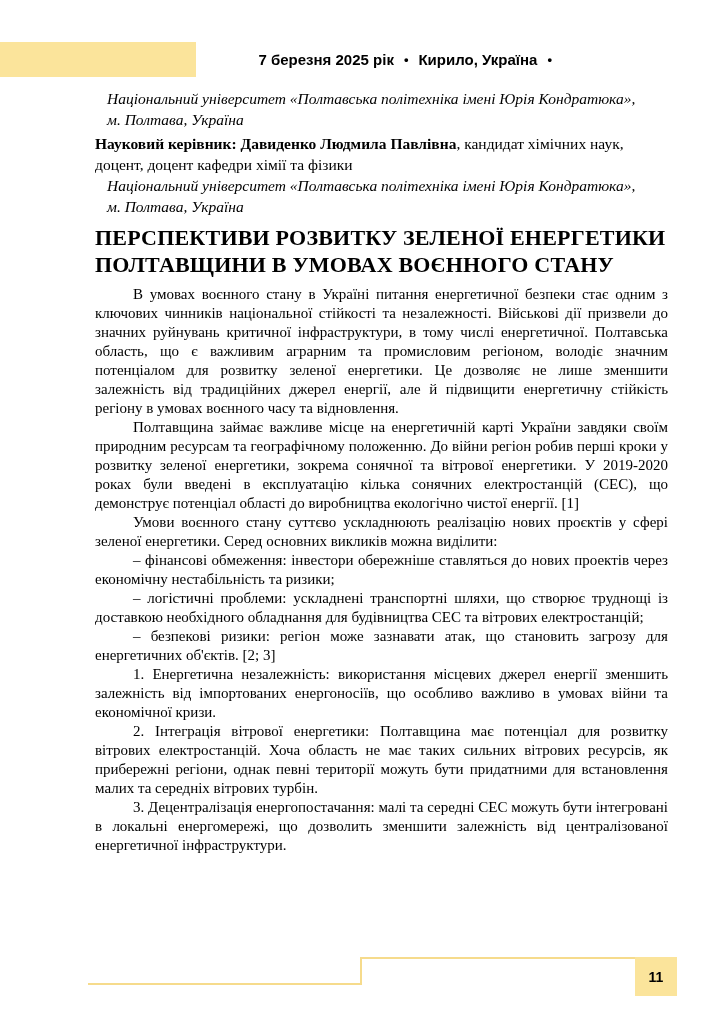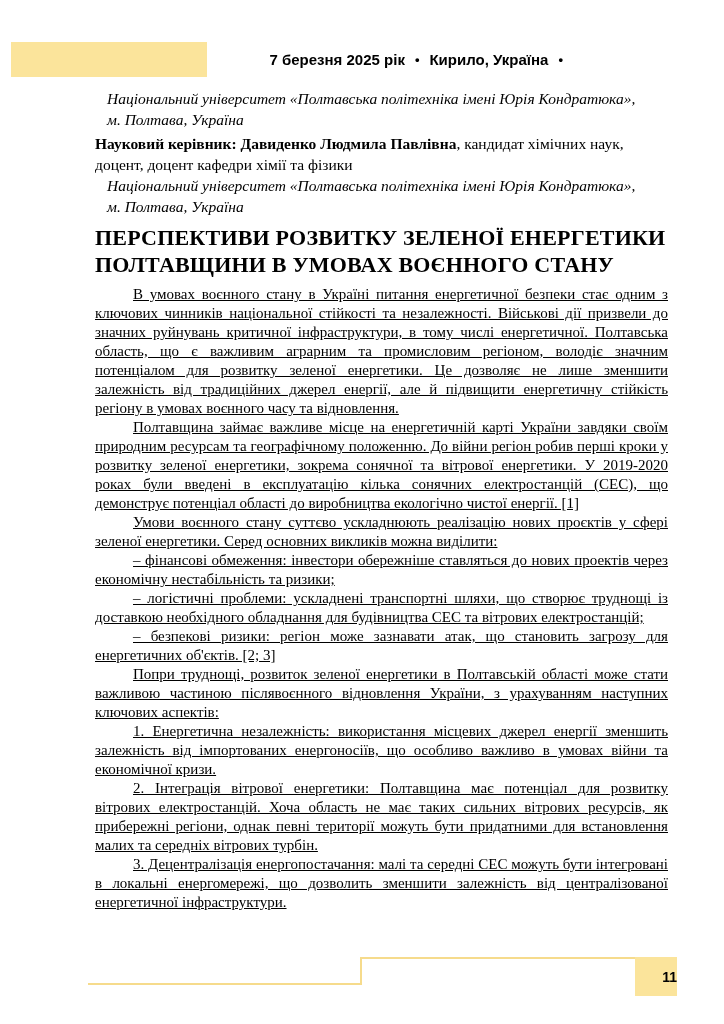--- a/index.html
+++ b/index.html
@@ -7,21 +7,21 @@
     position:relative;
     width:724px; height:1024px;
     margin:0 auto;
     background:#ffffff;
     overflow:hidden;
     font-family:"Liberation Serif", serif;
     color:#000;
   }
 
   
-  .header { position:absolute; top:42px; left:11px; width:620px; height:35px; display:flex;gap:28px; }
+  .header { position:absolute; top:42px; left:0; width:620px; height:35px; display:flex;gap:28px; }
   .header-block { width:196px; height:35px; background:#FBE49B; }
   .header-text {
     flex:1; display:flex; align-items:center; justify-content:flex-end;
     padding-right:58px;
     font-family:"Liberation Sans", sans-serif;
     font-weight:bold; font-size:15px; white-space:nowrap;
   }
   .header-text .sep { padding:0 10px; font-size:13px; }
 
   
@@ -31,35 +31,35 @@
   .byline .affil { font-style:italic;margin-left:12px; }
   .supervisor-block { margin-top:3px; }
 
   .paper-title {
     margin-top:7px;
     font-weight:bold; font-size:22px; line-height:27px;
     letter-spacing:0.2px;
   }
   .paper-title div { white-space:nowrap; }
 
-  .body-text { margin-top:7px;text-decoration:underline; }
+  .body-text { margin-top:7px; }
   .body-text p {
     margin:0; padding:0;
     font-size:15px; line-height:19px;
     text-align:justify; text-indent:38px;
   }
 
   
   .footer-rule-a { position:absolute; left:88px;  top:983px; width:274px; height:2px; background:#F6DB8C; }
   .footer-rule-step { position:absolute; left:360px; top:957px; width:2px; height:28px; background:#F6DB8C; }
   .footer-rule-b { position:absolute; left:360px; top:957px; width:277px; height:2px; background:#F6DB8C; }
   .page-number-box {
     position:absolute; left:635px; top:957px; width:42px; height:39px;
     background:#FBE49B;
-    display:flex; align-items:center; justify-content:flex-end;
+    display:flex; align-items:center; justify-content:center;
     font-family:"Liberation Sans", sans-serif; font-weight:bold; font-size:14px;
   }
 </style>
 </head>
 <body>
 
 <div class="page">
 
   <div class="header">
     <div class="header-block"></div>
@@ -89,21 +89,20 @@
       <div>ПОЛТАВЩИНИ В УМОВАХ ВОЄННОГО СТАНУ</div>
     </div>
 
     <div class="body-text">
       <p>В умовах воєнного стану в Україні питання енергетичної безпеки стає одним з ключових чинників національної стійкості та незалежності. Військові дії призвели до значних руйнувань критичної інфраструктури, в тому числі енергетичної. Полтавська область, що є важливим аграрним та промисловим регіоном, володіє значним потенціалом для розвитку зеленої енергетики. Це дозволяє не лише зменшити залежність від традиційних джерел енергії, але й підвищити енергетичну стійкість регіону в умовах воєнного часу та відновлення.</p>
       <p>Полтавщина займає важливе місце на енергетичній карті України завдяки своїм природним ресурсам та географічному положенню. До війни регіон робив перші кроки у розвитку зеленої енергетики, зокрема сонячної та вітрової енергетики. У 2019-2020 роках були введені в експлуатацію кілька сонячних електростанцій (СЕС), що демонструє потенціал області до виробництва екологічно чистої енергії. [1]</p>
       <p>Умови воєнного стану суттєво ускладнюють реалізацію нових проєктів у сфері зеленої енергетики. Серед основних викликів можна виділити:</p>
       <p>– фінансові обмеження: інвестори обережніше ставляться до нових проектів через економічну нестабільність та ризики;</p>
       <p>– логістичні проблеми: ускладнені транспортні шляхи, що створює труднощі із доставкою необхідного обладнання для будівництва СЕС та вітрових електростанцій;</p>
       <p>– безпекові ризики: регіон може зазнавати атак, що становить загрозу для енергетичних об'єктів. [2; 3]</p>
-      <p>Попри труднощі, розвиток зеленої енергетики в Полтавській області може стати важливою частиною післявоєнного відновлення України, з урахуванням наступних ключових аспектів:</p>
       <p>1. Енергетична незалежність: використання місцевих джерел енергії зменшить залежність від імпортованих енергоносіїв, що особливо важливо в умовах війни та економічної кризи.</p>
       <p>2. Інтеграція вітрової енергетики: Полтавщина має потенціал для розвитку вітрових електростанцій. Хоча область не має таких сильних вітрових ресурсів, як прибережні регіони, однак певні території можуть бути придатними для встановлення малих та середніх вітрових турбін.</p>
       <p>3. Децентралізація енергопостачання: малі та середні СЕС можуть бути інтегровані в локальні енергомережі, що дозволить зменшити залежність від централізованої енергетичної інфраструктури.</p>
     </div>
 
   </div>
 
   <div class="footer-rule-a"></div>
   <div class="footer-rule-step"></div>
   <div class="footer-rule-b"></div>

